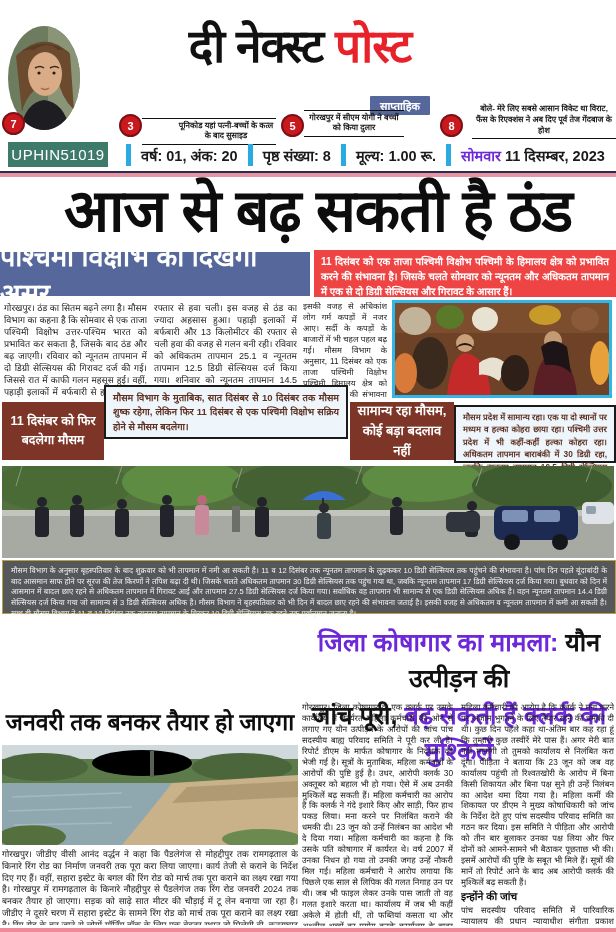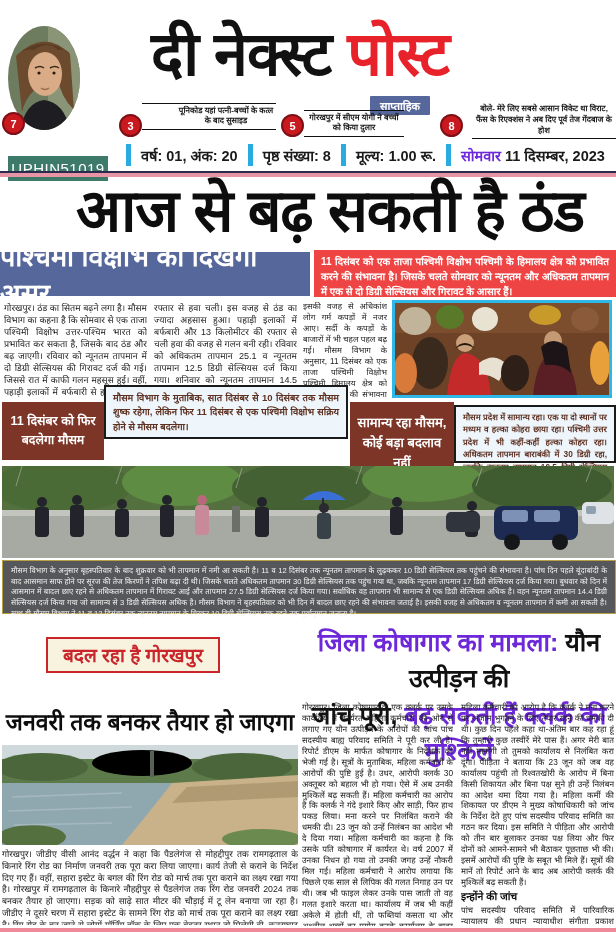--- a/index.html
+++ b/index.html
@@ -1,21 +1,21 @@
 <!DOCTYPE html>
 <html><head>
 <meta charset="utf-8">
 <style>
   html,body{margin:0;padding:0;background:#e8e8e8;}
   #page{position:relative;width:616px;height:932px;background:#ffffff;overflow:hidden;
         font-family:"Liberation Sans","DejaVu Sans",sans-serif;color:#111;}
   .abs{position:absolute;}
   .jt{text-align:justify;}
   
-  .title{font-weight:900;font-size:61px;line-height:1.05;letter-spacing:-1px;white-space:nowrap;}
+  .title{font-weight:900;font-size:46px;line-height:1.05;letter-spacing:-1px;white-space:nowrap;}
   .title .red{color:#e8222a;}
   .weekly{background:#56689b;color:#fff;font-size:11px;font-weight:700;text-align:center;
           padding:2px 10px;border-radius:1px;}
   .badge{width:19px;height:19px;border-radius:50%;background:#c9191f;border:2px solid #7e0f14;
          color:#fff;font-size:11px;font-weight:700;display:flex;align-items:center;justify-content:center;}
   .teaser{font-size:8px;font-weight:700;text-align:center;line-height:1.3;color:#1a1a1a;
           border-top:1.5px solid #111;border-bottom:1.5px solid #111;padding:2px 2px;}
   .teaser8{font-size:8px;font-weight:700;text-align:center;line-height:1.35;color:#1a1a1a;
            border-bottom:1.5px solid #111;padding:2px 2px;}
   
@@ -84,54 +84,54 @@
   <div class="abs title" style="left:90px;top:22px;width:420px;text-align:center;">
     <span>दी नेक्स्ट </span><span class="red">पोस्ट</span>
   </div>
   <div class="abs weekly" style="left:370px;top:96px;">
     <span>साप्ताहिक</span>
   </div>
 
   <div class="abs badge" style="left:119px;top:114px;">
     <span>3</span>
   </div>
-  <div class="abs teaser" style="left:142px;top:103px;width:96px;padding-left:36px;">
+  <div class="abs teaser" style="left:142px;top:118px;width:96px;padding-left:36px;">
     <span>पूनिकोड यहां पत्नी-बच्चों के कत्ल के बाद सुसाइड</span>
   </div>
 
   <div class="abs badge" style="left:281px;top:114px;">
     <span>5</span>
   </div>
   <div class="abs teaser" style="left:304px;top:110px;width:96px;">
     <span>गोरखपुर में सीएम योगी ने बच्चों को किया दुलार</span>
   </div>
 
   <div class="abs badge" style="left:440px;top:114px;">
     <span>8</span>
   </div>
   <div class="abs teaser8" style="left:472px;top:102px;width:140px;">
     <span>बोले- मेरे लिए सबसे आसान विकेट था विराट, फैंस के रिएक्शंस ने अब दिए पूर्व तेज गेंदबाज के होश</span>
   </div>
 
-  <div class="abs code" style="left:8px;top:142px;width:100px;height:25px;margin-top:14px;">
+  <div class="abs code" style="left:8px;top:142px;width:100px;height:25px;">
     <span>UPHIN51019</span>
   </div>
   <div class="abs ibar" style="left:126px;top:142px;height:25px;">
     <span class="sep"></span>
     <span>वर्ष: 01, अंक: 20</span>
     <span class="sep"></span>
     <span>पृष्ठ संख्या: 8</span>
     <span class="sep"></span>
     <span>मूल्य: 1.00 रू.</span>
     <span class="sep"></span>
     <span><span class="red">सोमवार</span><span> 11 दिसम्बर, 2023</span></span>
   </div>
   <div class="abs rules" style="left:0;top:171px;width:616px;"></div>
 
-  <div class="abs mainhl" style="left:16px;top:182px;width:540px;padding-left:44px;">
+  <div class="abs mainhl" style="left:4px;top:182px;width:540px;padding-left:44px;">
     <span>आज से बढ़ सकती है ठंड</span>
   </div>
 
   <div class="abs subhl" style="left:0;top:252px;width:310px;height:44px;">
     <span>पश्चिमी विक्षोभ का दिखेगा असर</span>
   </div>
   <div class="abs redbox" style="left:314px;top:250px;width:288px;height:39px;">
     <span>11 दिसंबर को एक ताजा पश्चिमी विक्षोभ पश्चिमी के हिमालय क्षेत्र को प्रभावित करने की संभावना है। जिसके चलते सोमवार को न्यूनतम और अधिकतम तापमान में एक से दो डिग्री सेल्सियस और गिरावट के आसार हैं।</span>
   </div>
 
@@ -167,21 +167,21 @@
       <ellipse cx="205" cy="60" rx="10" ry="22" fill="#e8a03a"></ellipse>
     </svg>
   </div>
 
   <div class="abs maroon" style="left:2px;top:402px;width:94px;height:58px;font-size:12.5px;padding:0 4px;">
     <span>11 दिसंबर को फिर बदलेगा मौसम</span>
   </div>
   <div class="abs wbox" style="left:104px;top:385px;width:226px;height:42px;">
     <span>मौसम विभाग के मुताबिक, सात दिसंबर से 10 दिसंबर तक मौसम शुष्क रहेगा, लेकिन फिर 11 दिसंबर से एक पश्चिमी विक्षोभ सक्रिय होने से मौसम बदलेगा।</span>
   </div>
-  <div class="abs maroon" style="left:350px;top:402px;width:96px;height:58px;font-size:13px;padding:12px 4px;">
+  <div class="abs maroon" style="left:350px;top:402px;width:96px;height:58px;font-size:13px;padding:0 4px;">
     <span>सामान्य रहा मौसम, कोई बड़ा बदलाव नहीं</span>
   </div>
   <div class="abs wbox" style="left:454px;top:405px;width:144px;height:46px;font-size:8.3px;">
     <span>मौसम प्रदेश में सामान्य रहा। एक या दो स्थानों पर मध्यम व हल्का कोहरा छाया रहा। पश्चिमी उत्तर प्रदेश में भी कहीं-कहीं हल्का कोहरा रहा। अधिकतम तापमान बाराबंकी में 30 डिग्री रहा, जबकि न्यूनतम तापमान 10.5 डिग्री सेल्सियस बरेली में दर्ज किया गया।</span>
   </div>
 
   <div class="abs" style="left:2px;top:466px;width:612px;height:92px;">
     <svg width="612" height="92" viewBox="0 0 612 92">
       <rect width="612" height="92" fill="#9aa29b"></rect>
       <rect width="612" height="46" fill="#55703f"></rect>
@@ -233,23 +233,20 @@
         <line x1="480" y1="2" x2="474" y2="20"></line>
           <line x1="590" y1="0" x2="584" y2="16"></line>
       </g>
     </svg>
   </div>
 
   <div class="abs caption jt" style="left:2px;top:560px;width:596px;height:42px;">
     <span>मौसम विभाग के अनुसार बृहस्पतिवार के बाद शुक्रवार को भी तापमान में नमी आ सकती है। 11 व 12 दिसंबर तक न्यूनतम तापमान के लुढ़ककर 10 डिग्री सेल्सियस तक पहुंचने की संभावना है। पांच दिन पहले बूंदाबांदी के बाद आसमान साफ होने पर सूरज की तेज किरणों ने तपिश बढ़ा दी थी। जिसके चलते अधिकतम तापमान 30 डिग्री सेल्सियस तक पहुंच गया था, जबकि न्यूनतम तापमान 17 डिग्री सेल्सियस दर्ज किया गया। बुधवार को दिन में आसमान में बादल छाए रहने से अधिकतम तापमान में गिरावट आई और तापमान 27.5 डिग्री सेल्सियस दर्ज किया गया। सर्वाधिक वह तापमान भी सामान्य से एक डिग्री सेल्सियस अधिक है। वहन न्यूनतम तापमान 14.4 डिग्री सेल्सियस दर्ज किया गया जो सामान्य से 3 डिग्री सेल्सियस अधिक है। मौसम विभाग ने बृहस्पतिवार को भी दिन में बादल छाए रहने की संभावना जताई है। इसकी वजह से अधिकतम व न्यूनतम तापमान में कमी आ सकती है। साथ ही मौसम विभाग ने 11 व 12 दिसंबर तक न्यूनतम तापमान के गिरकर 10 डिग्री सेल्सियस तक रहने तक पूर्वानुमान जताता है।</span>
   </div>
 
-  <div class="abs kicker" style="left:46px;top:637px;width:170px;height:32px;">
-    <span>बदल रहा है गोरखपुर</span>
-  </div>
   <div class="abs cityhl" style="left:0;top:674px;width:300px;margin-top:32px;">
     <div>जनवरी तक बनकर तैयार हो जाएगा</div>
   </div>
 
   <div class="abs" style="left:2px;top:745px;width:296px;height:100px;">
     <svg width="296" height="100" viewBox="0 0 296 100">
       <rect width="296" height="100" fill="#cfd8da"></rect>
       <rect y="14" width="296" height="26" fill="#5d7a4a"></rect>
       <ellipse cx="40" cy="22" rx="46" ry="14" fill="#4c663c"></ellipse>
       <ellipse cx="140" cy="18" rx="50" ry="13" fill="#67885

